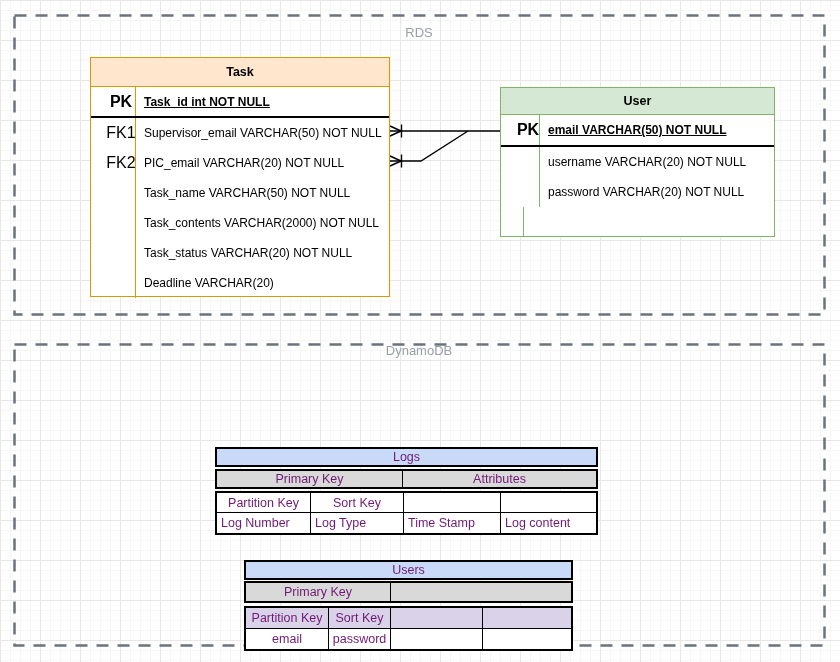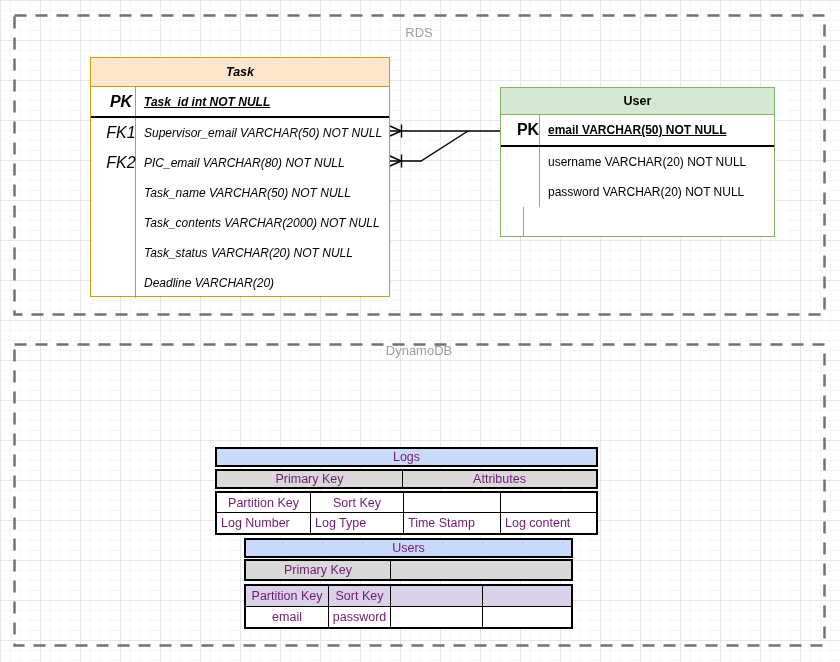--- a/index.html
+++ b/index.html
@@ -18,21 +18,21 @@
   .overlay{position:absolute;left:0;top:0;width:840px;height:662px;z-index:1;pointer-events:none;}
   .container-label{
     position:absolute;left:14px;width:810px;text-align:center;
     color:#9aa0a8;font-size:13px;z-index:2;
   }
   .rds-label{top:25px;}
   .ddb-label{top:343px;}
 
   
   .er-table{position:absolute;background:#fff;z-index:3;display:flex;flex-direction:column;box-sizing:border-box;}
-  .task-table{left:90px;top:57px;width:300px;height:240px;border:1.5px solid #D79B00;font-style:italic;}
+  .task-table{left:90px;top:57px;width:300px;height:240px;border:1.5px solid #D79B00;}
   .user-table{left:500px;top:87px;width:275px;height:150px;border:1.5px solid #82B366;}
   .er-header{
     flex:0 0 auto;display:flex;align-items:center;justify-content:center;
     font-weight:bold;font-size:12.5px;color:#000;
   }
   .task-table .er-header{height:28px;background:#FFE6CC;border-bottom:1px solid #D79B00;}
   .user-table .er-header{height:26px;background:#D5E8D4;border-bottom:1px solid #82B366;}
   .er-row{display:flex;flex:0 0 auto;align-items:center;height:30px;font-size:12px;color:#000;}
   .er-row.pk-row{border-bottom:2px solid #000;}
   .task-table .er-row.pk-row{height:29px;}
@@ -50,21 +50,21 @@
   .er-filler{flex:1 1 auto;display:flex;}
   .user-table .er-filler .er-key-filler{width:22px;border-right:1px solid #82B366;align-self:stretch;}
 
   
   .ddb-table{position:absolute;z-index:3;display:flex;flex-direction:column;font-size:12.5px;color:#701a75;}
   .logs-table{left:215px;top:447px;width:383px;}
   .users-ddb-table{left:244px;top:538px;width:329px;}
   .ddb-box{box-sizing:border-box;border:2px solid #000;background:#fff;display:flex;}
   .ddb-title{height:20px;align-items:center;justify-content:center;}
   .logs-table .ddb-title{background:#C9DAF8;margin-bottom:2px;}
-  .users-ddb-table .ddb-title{background:#C9DAF8;margin-bottom:1px;}
+  .users-ddb-table .ddb-title{background:#C9DAF8;margin-bottom:1px;margin-top:22px;}
   .ddb-header{height:20px;background:#D9D9D9;}
   .logs-table .ddb-header{margin-bottom:2px;}
   .users-ddb-table .ddb-header{height:22px;margin-bottom:3px;}
   .ddb-header .ddb-cell{background:#D9D9D9;justify-content:center;}
   .ddb-grid{flex-direction:column;}
   .ddb-row{display:flex;flex:0 0 auto;}
   .ddb-cell{
     box-sizing:border-box;display:flex;align-items:center;
     border-right:1px solid #000;overflow:hidden;white-space:nowrap;
   }
@@ -103,21 +103,21 @@
   <div class="er-row pk-row">
     <div class="er-key">PK</div>
     <div class="er-field pk-field">Task_id int NOT NULL</div>
   </div>
   <div class="er-row">
     <div class="er-key">FK1</div>
     <div class="er-field">Supervisor_email VARCHAR(50) NOT NULL</div>
   </div>
   <div class="er-row">
     <div class="er-key">FK2</div>
-    <div class="er-field">PIC_email VARCHAR(80) NOT NULL</div>
+    <div class="er-field">PIC_email VARCHAR(20) NOT NULL</div>
   </div>
   <div class="er-row">
     <div class="er-key"></div>
     <div class="er-field">Task_name VARCHAR(50) NOT NULL</div>
   </div>
   <div class="er-row">
     <div class="er-key"></div>
     <div class="er-field">Task_contents VARCHAR(2000) NOT NULL</div>
   </div>
   <div class="er-row">

